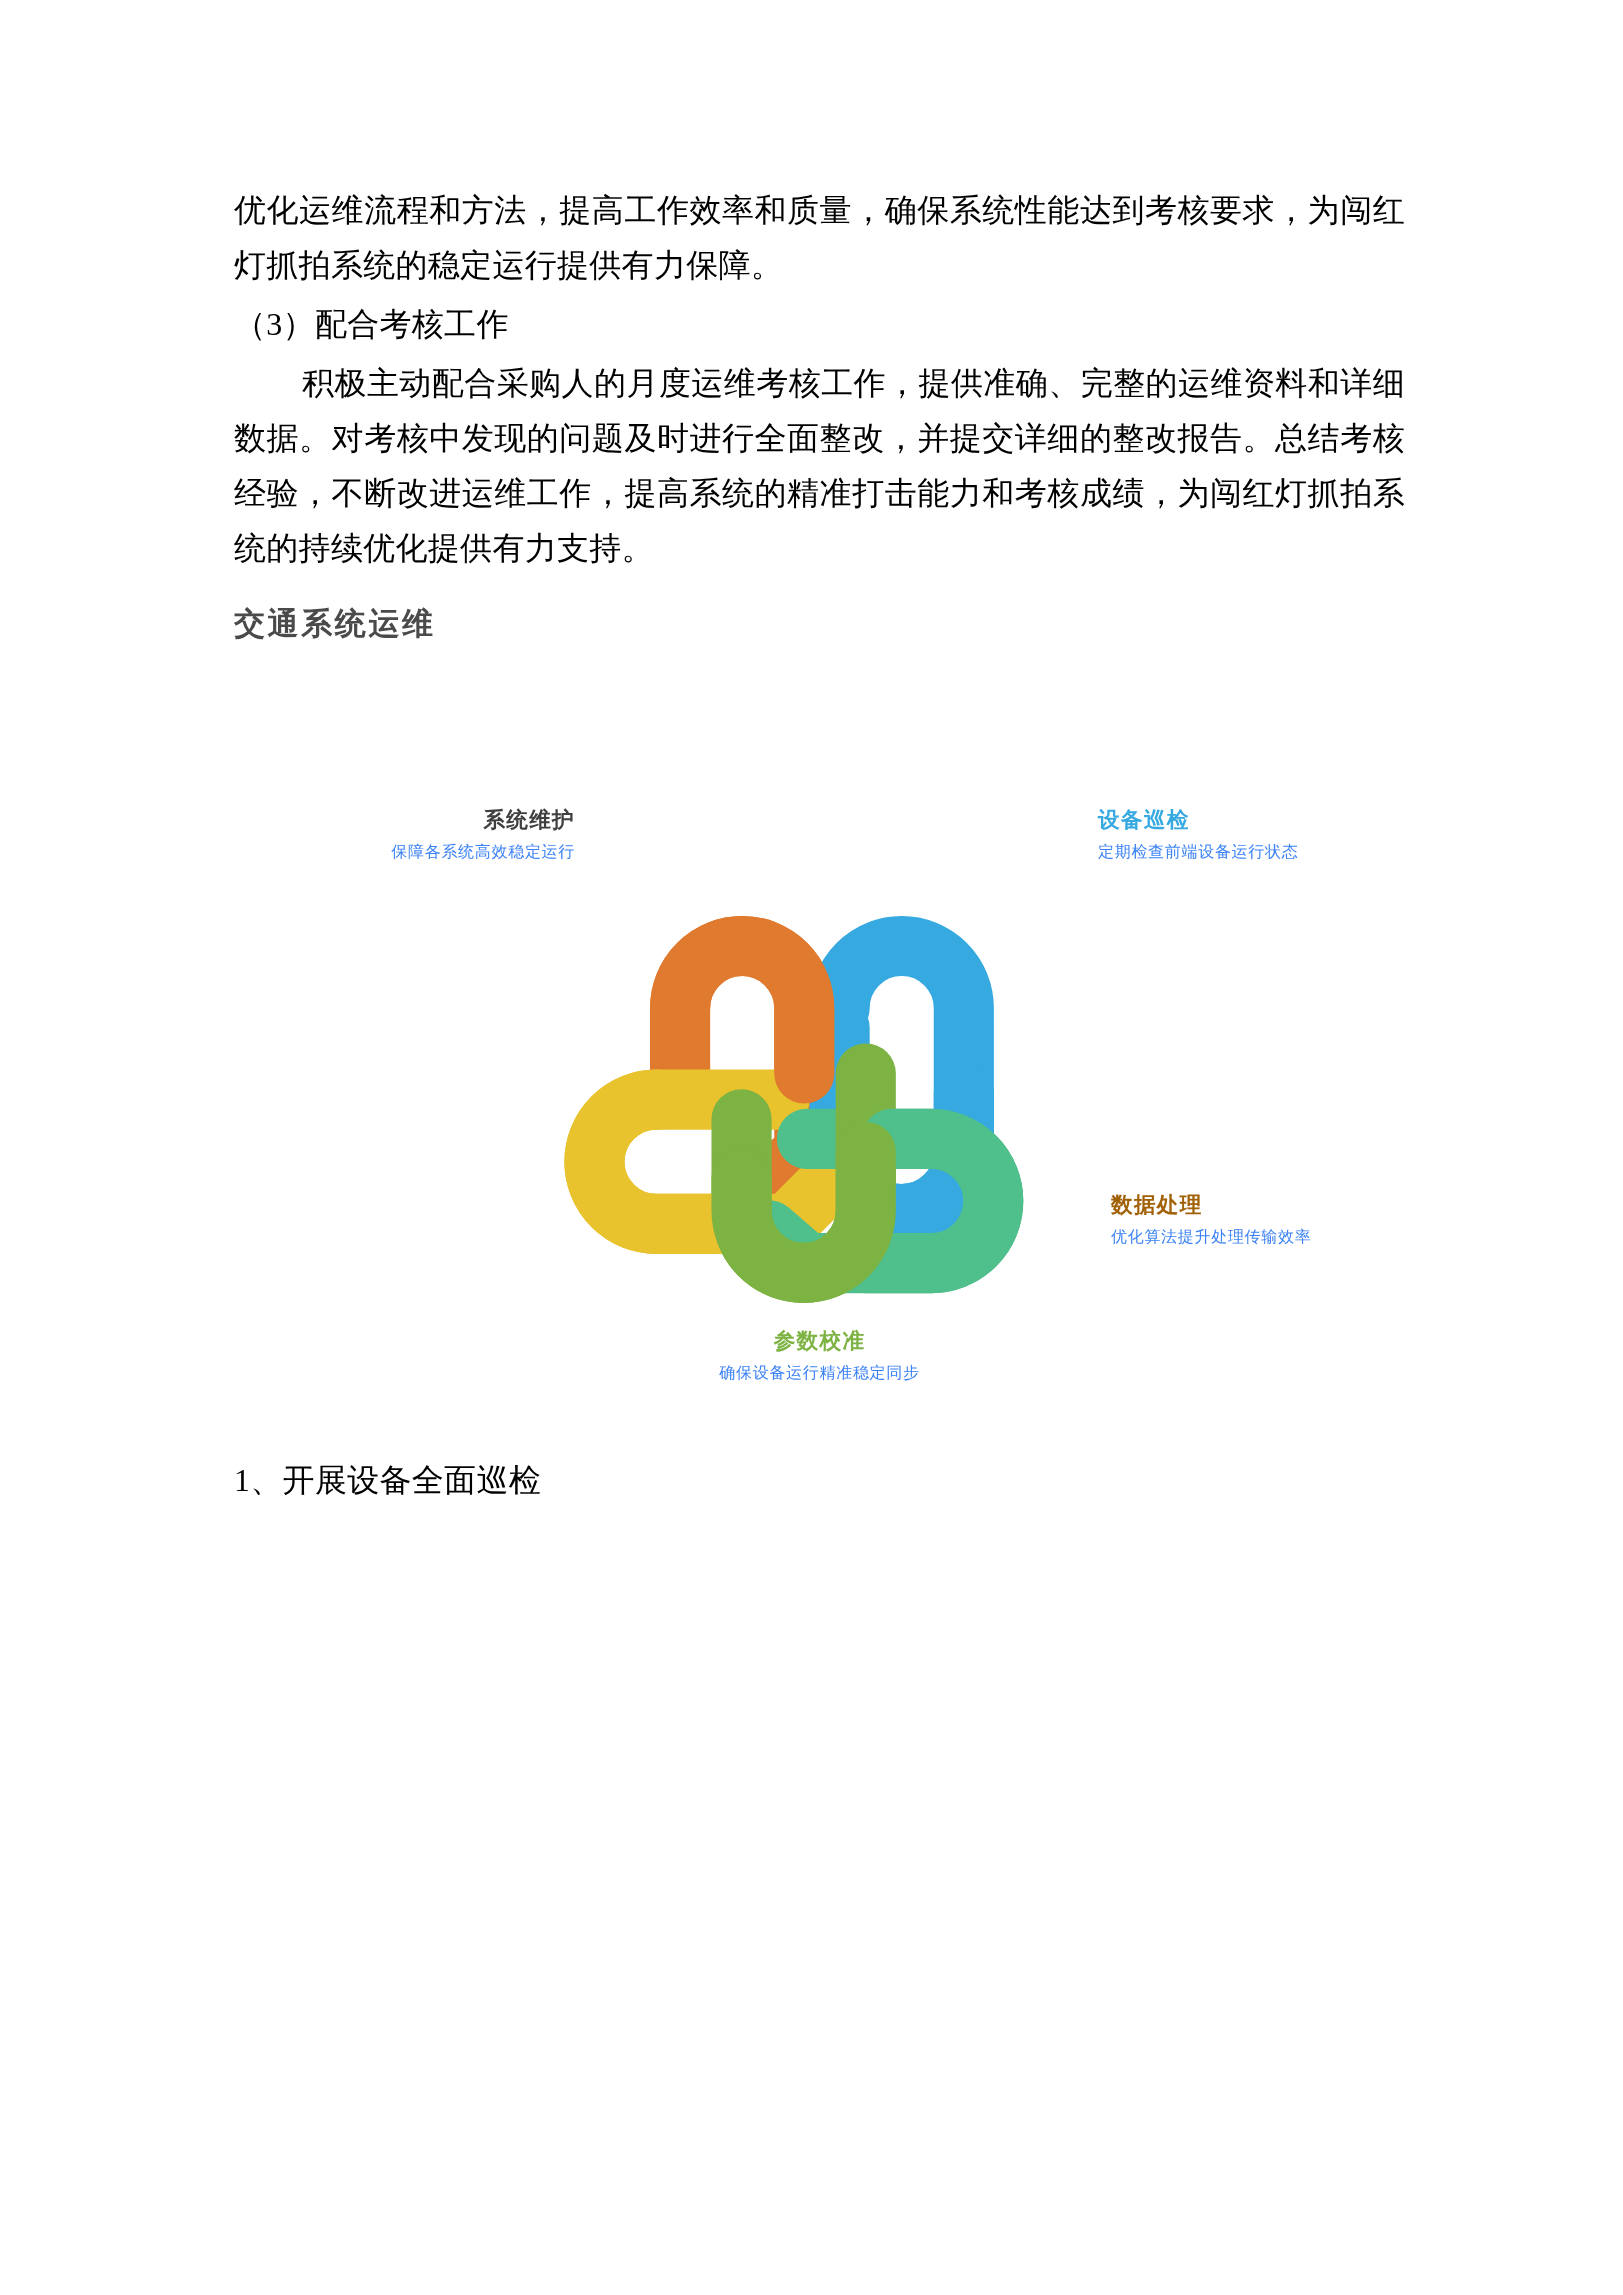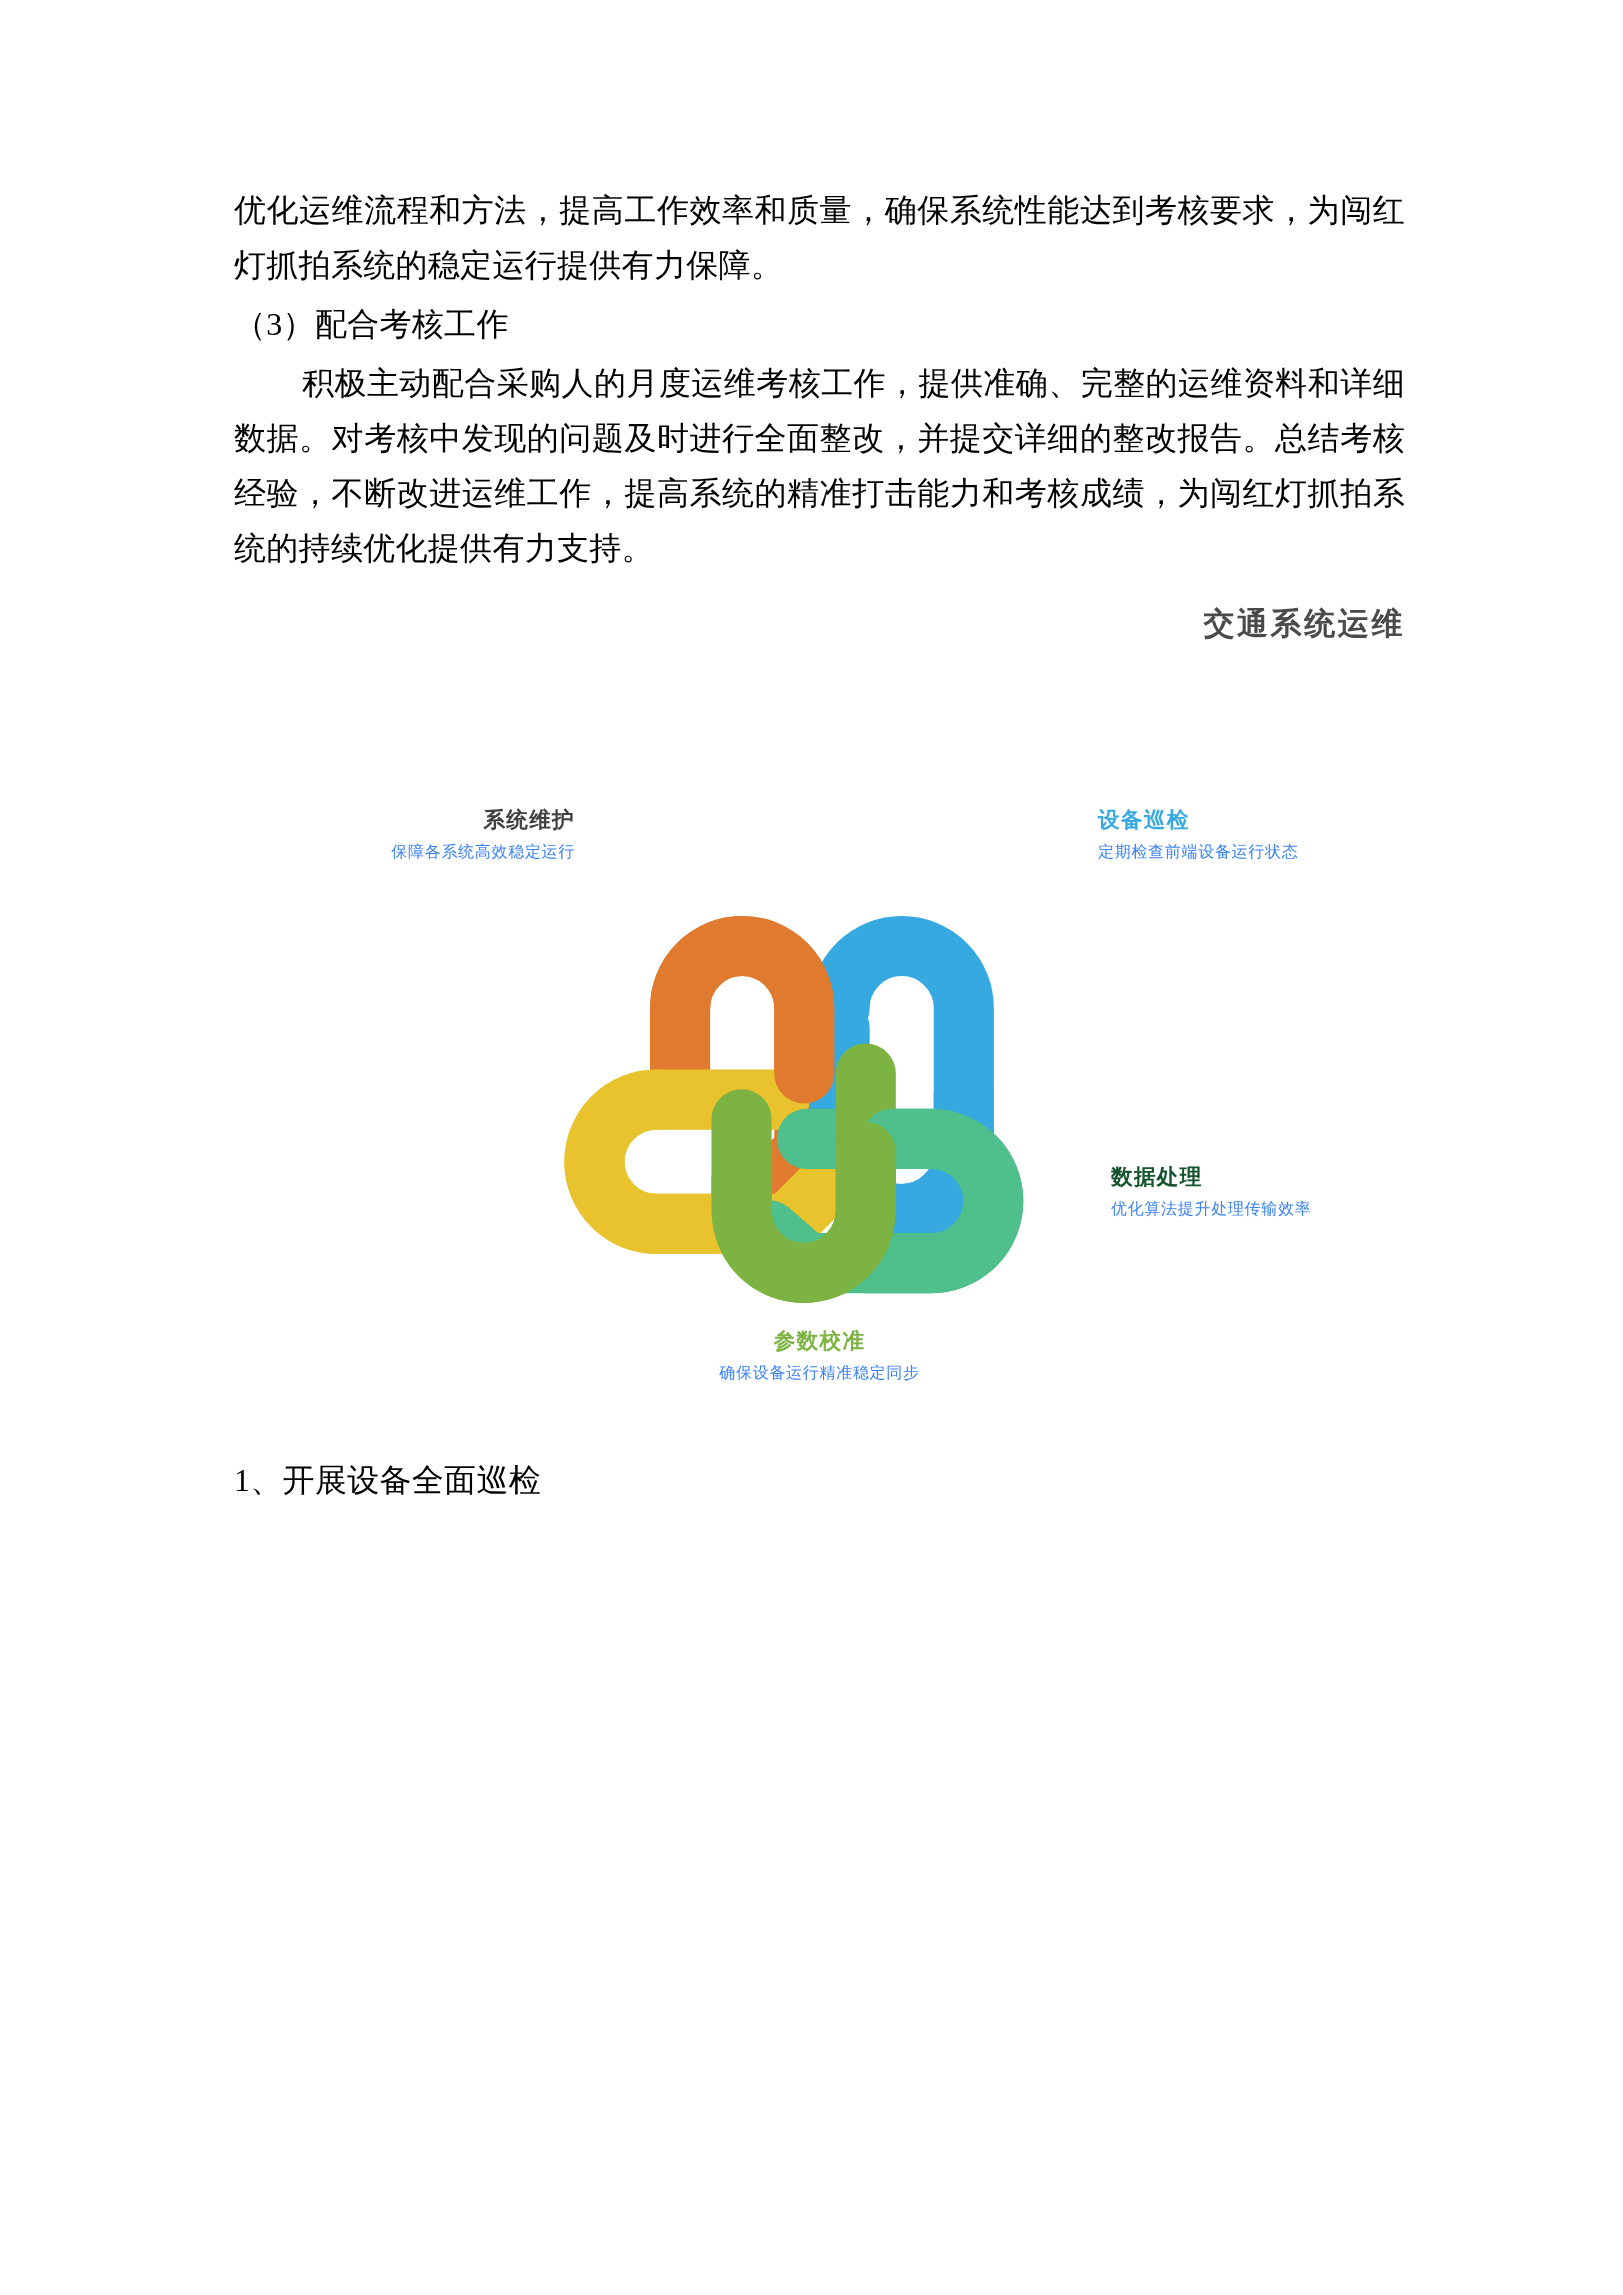--- a/index.html
+++ b/index.html
@@ -47,21 +47,21 @@
     position: relative;
     width: 1171px;
     height: 851px;
     margin: 19.6px 0 6.5px 0;
   }
   .fig-title {
     position: absolute;
     left: 0;
     top: 7.9px;
     width: 100%;
-    text-align: right;
+    text-align: left;
     font-size: 31px;
     font-weight: bold;
     color: #4a4a4a;
     font-family: "DejaVu Sans", "Liberation Sans", sans-serif;
     letter-spacing: 2.6px;
   }
   .lbl {
     position: absolute;
     width: 249px;
     font-family: "DejaVu Sans", "Liberation Sans", sans-serif;
@@ -112,21 +112,21 @@
         <div class="lbl-desc">保障各系统高效稳定运行</div>
       </div>
 
       <div class="lbl lbl-right" style="left:864px; top:209px;">
         <div class="lbl-title" style="color:#36a9e1;">设备巡检</div>
         <div class="lbl-desc">定期检查前端设备运行状态</div>
       </div>
 
 
       <div class="lbl lbl-right" style="left:877px; top:566px;">
-        <div class="lbl-title" style="color:#14532d;">数据处理</div>
+        <div class="lbl-title" style="color:#a16207;margin-top:28px;">数据处理</div>
         <div class="lbl-desc">优化算法提升处理传输效率</div>
       </div>
 
       <div class="lbl lbl-center" style="left:461px; top:730px;">
         <div class="lbl-title" style="color:#7cb342;">参数校准</div>
         <div class="lbl-desc">确保设备运行精准稳定同步</div>
       </div>
 
       <svg class="knot" width="589" height="523" viewBox="0 0 900 800">
         <defs>

